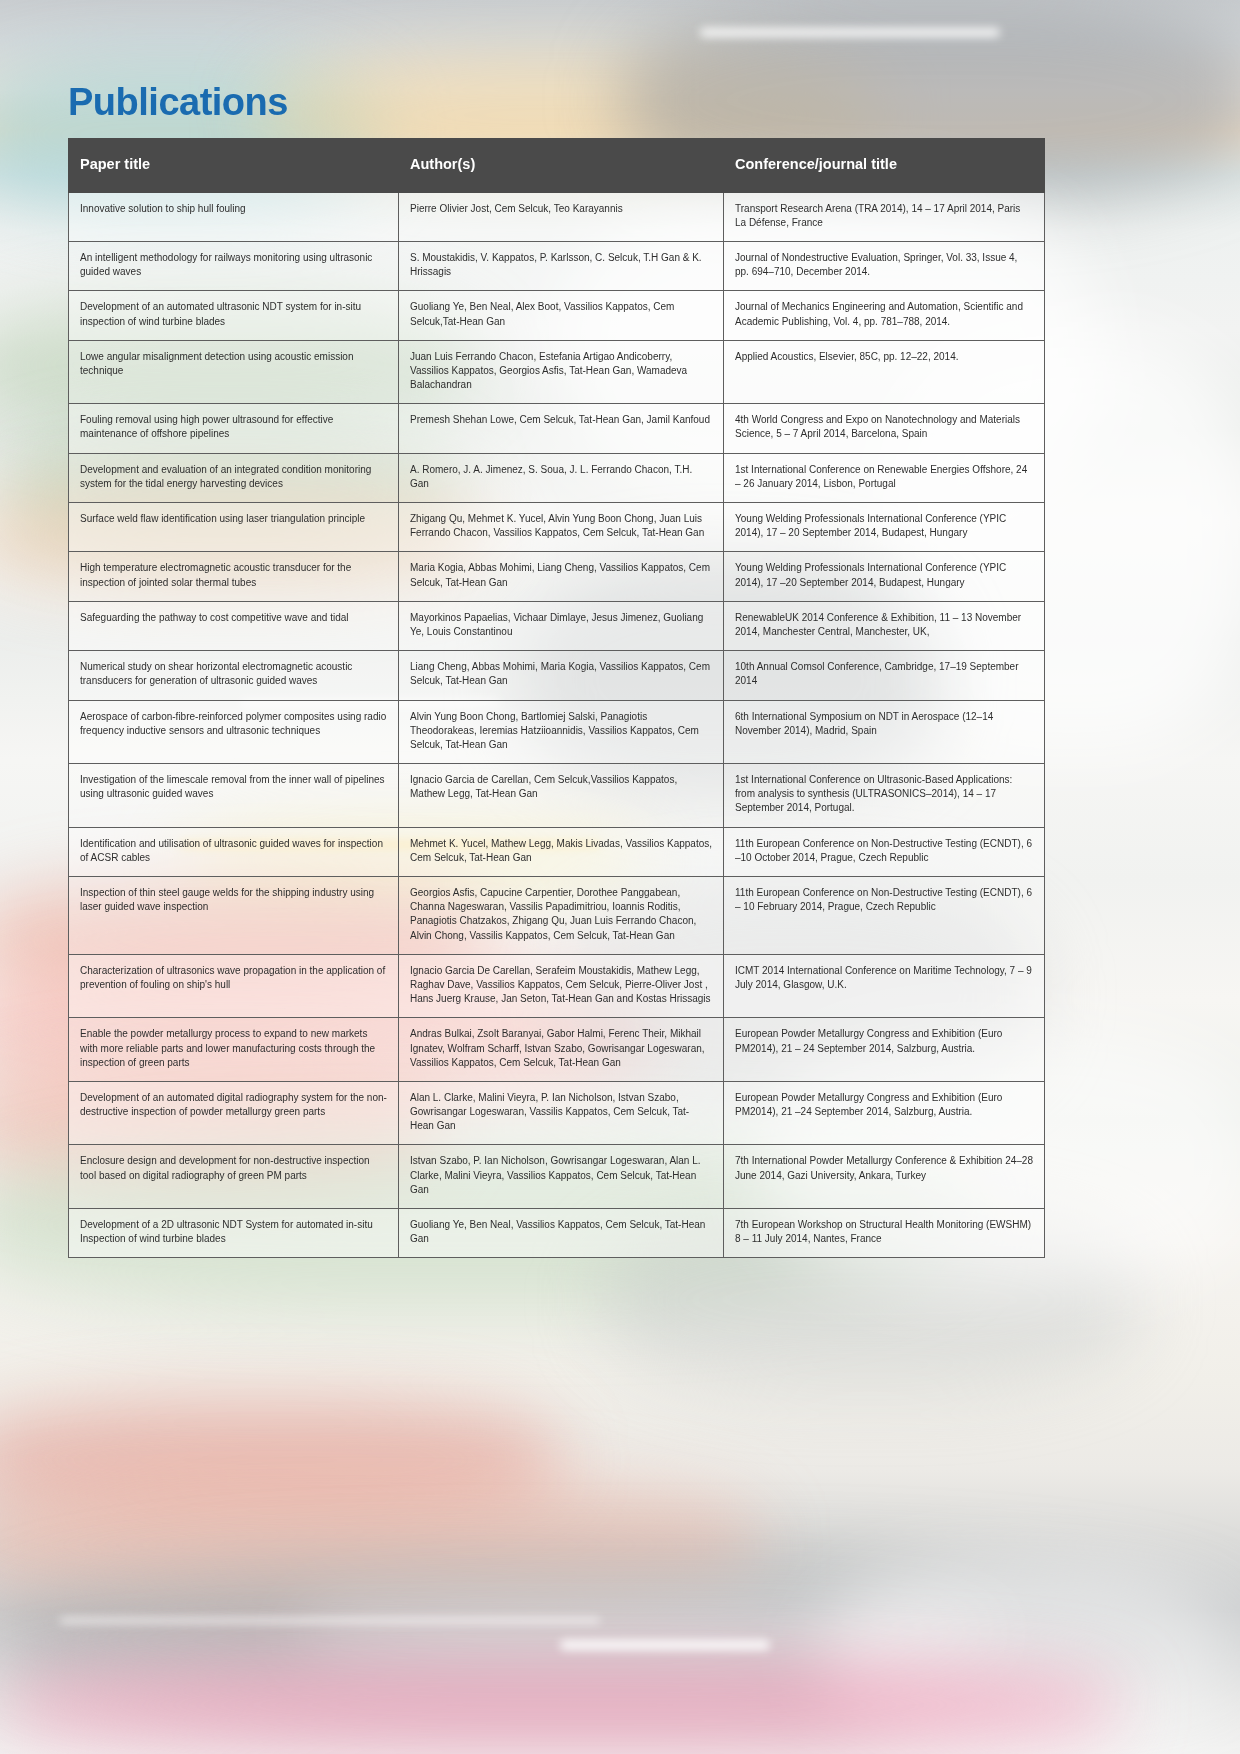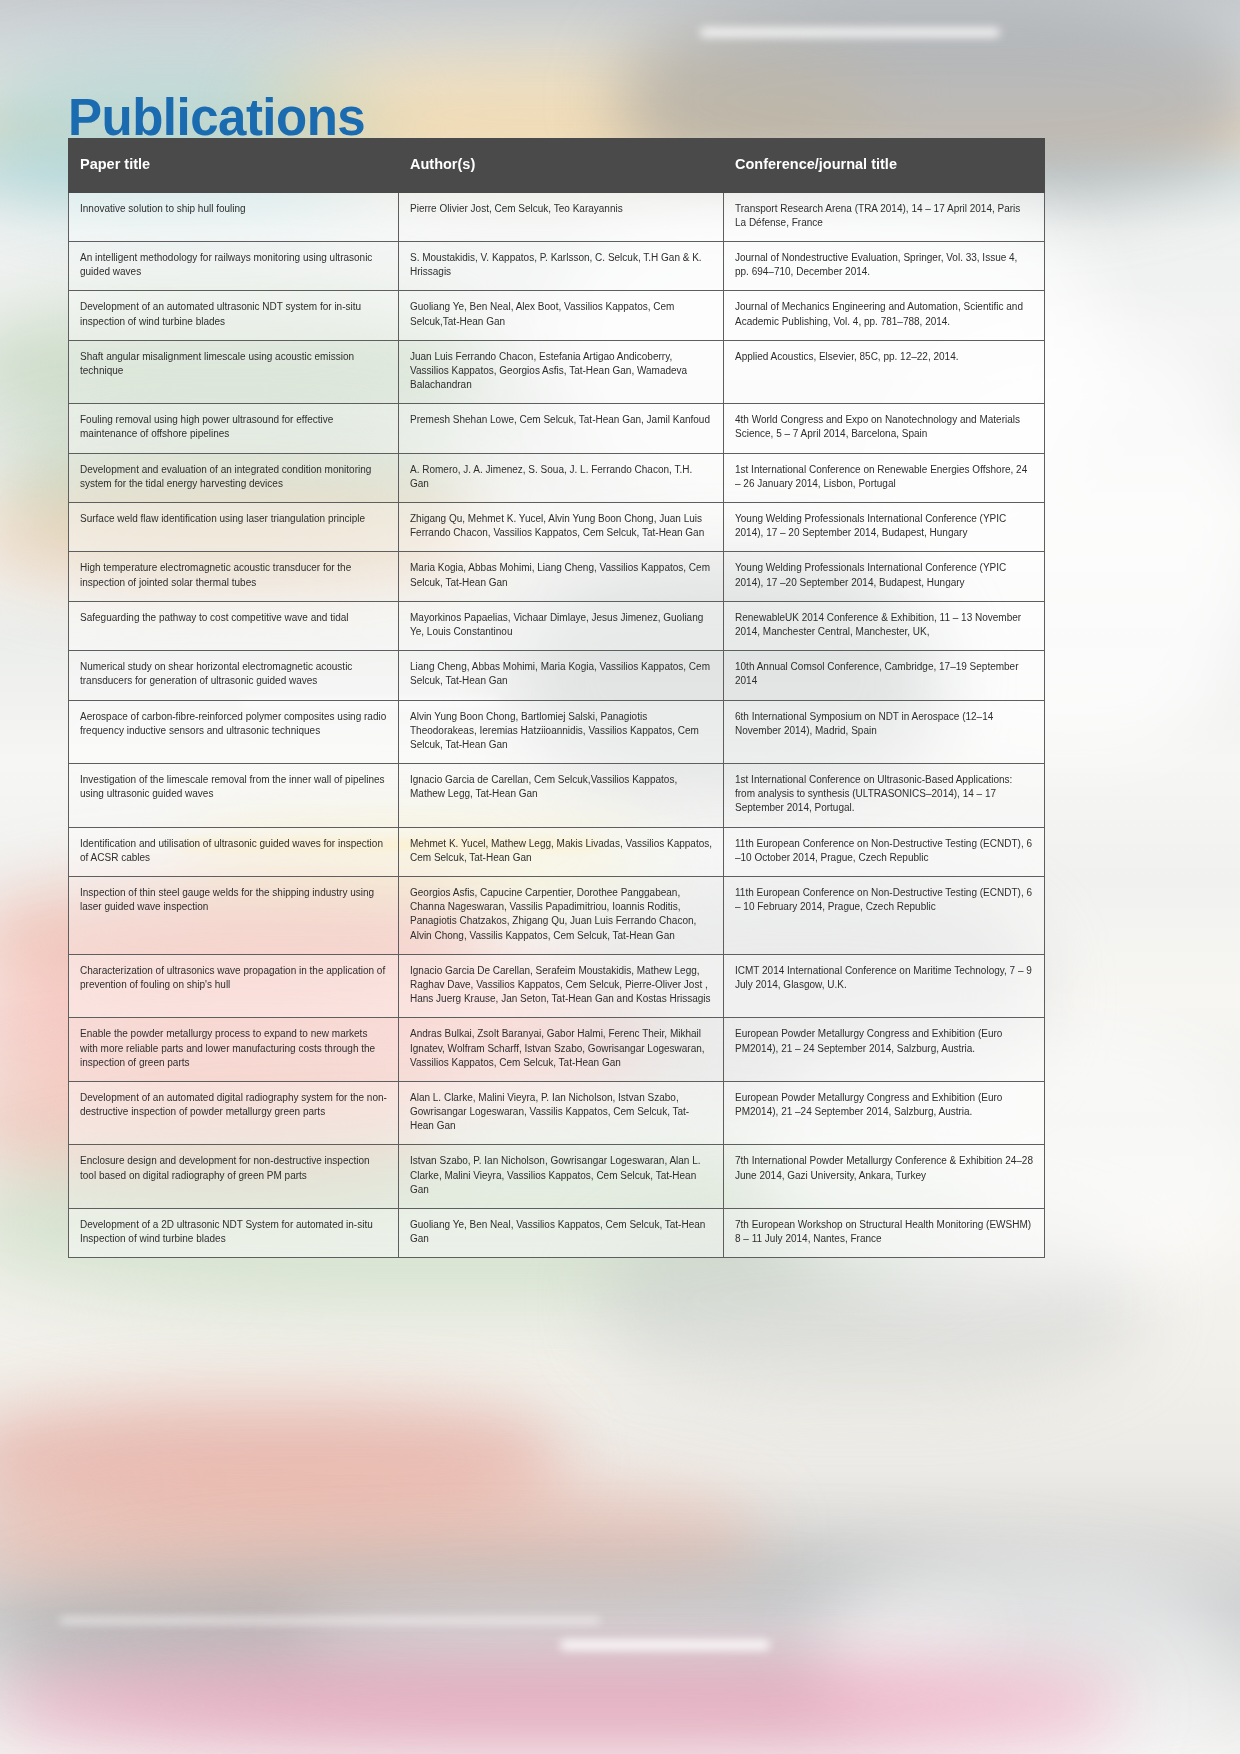--- a/index.html
+++ b/index.html
@@ -71,21 +71,21 @@
   .s4 { left:60px;   top:1618px; width:540px; height:5px;  background:rgba(255,255,255,.8); }
   .s5 { left:180px;  top:842px;  width:420px; height:5px;  background:rgba(255,220,120,.8); }
 
   
   #page { position: relative; z-index: 2; }
 
   .page-title {
     position: absolute;
     left: 68px;
     top: 58px;
-    font-size: 51px;
+    font-size: 38px;
     font-weight: bold;
     color: #1a6bb0;
     letter-spacing: -0.5px;
     line-height: 1;
   }
 
   table.pub-table {
     position: absolute;
     left: 68px;
     top: 138px;
@@ -188,21 +188,21 @@
           <td>An intelligent methodology for railways monitoring using ultrasonic guided waves</td>
           <td>S. Moustakidis, V. Kappatos, P. Karlsson, C. Selcuk, T.H Gan &amp; K. Hrissagis</td>
           <td>Journal of Nondestructive Evaluation, Springer, Vol. 33, Issue 4, pp. 694–710, December 2014.</td>
         </tr>
         <tr>
           <td>Development of an automated ultrasonic NDT system for in-situ inspection of wind turbine blades</td>
           <td>Guoliang Ye, Ben Neal, Alex Boot, Vassilios Kappatos, Cem Selcuk,Tat-Hean Gan</td>
           <td>Journal of Mechanics Engineering and Automation, Scientific and Academic Publishing, Vol. 4, pp. 781–788, 2014.</td>
         </tr>
         <tr>
-          <td>Shaft angular misalignment limescale using acoustic emission technique</td>
+          <td>Lowe angular misalignment detection using acoustic emission technique</td>
           <td>Juan Luis Ferrando Chacon, Estefania Artigao Andicoberry, Vassilios Kappatos, Georgios Asfis, Tat-Hean Gan, Wamadeva Balachandran</td>
           <td>Applied Acoustics, Elsevier, 85C, pp. 12–22, 2014.</td>
         </tr>
         <tr>
           <td>Fouling removal using high power ultrasound for effective maintenance of offshore pipelines</td>
           <td>Premesh Shehan Lowe, Cem Selcuk, Tat-Hean Gan, Jamil Kanfoud</td>
           <td>4th World Congress and Expo on Nanotechnology and Materials Science, 5 – 7 April 2014, Barcelona, Spain</td>
         </tr>
         <tr>
           <td>Development and evaluation of an integrated condition monitoring system for the tidal energy harvesting devices</td>

